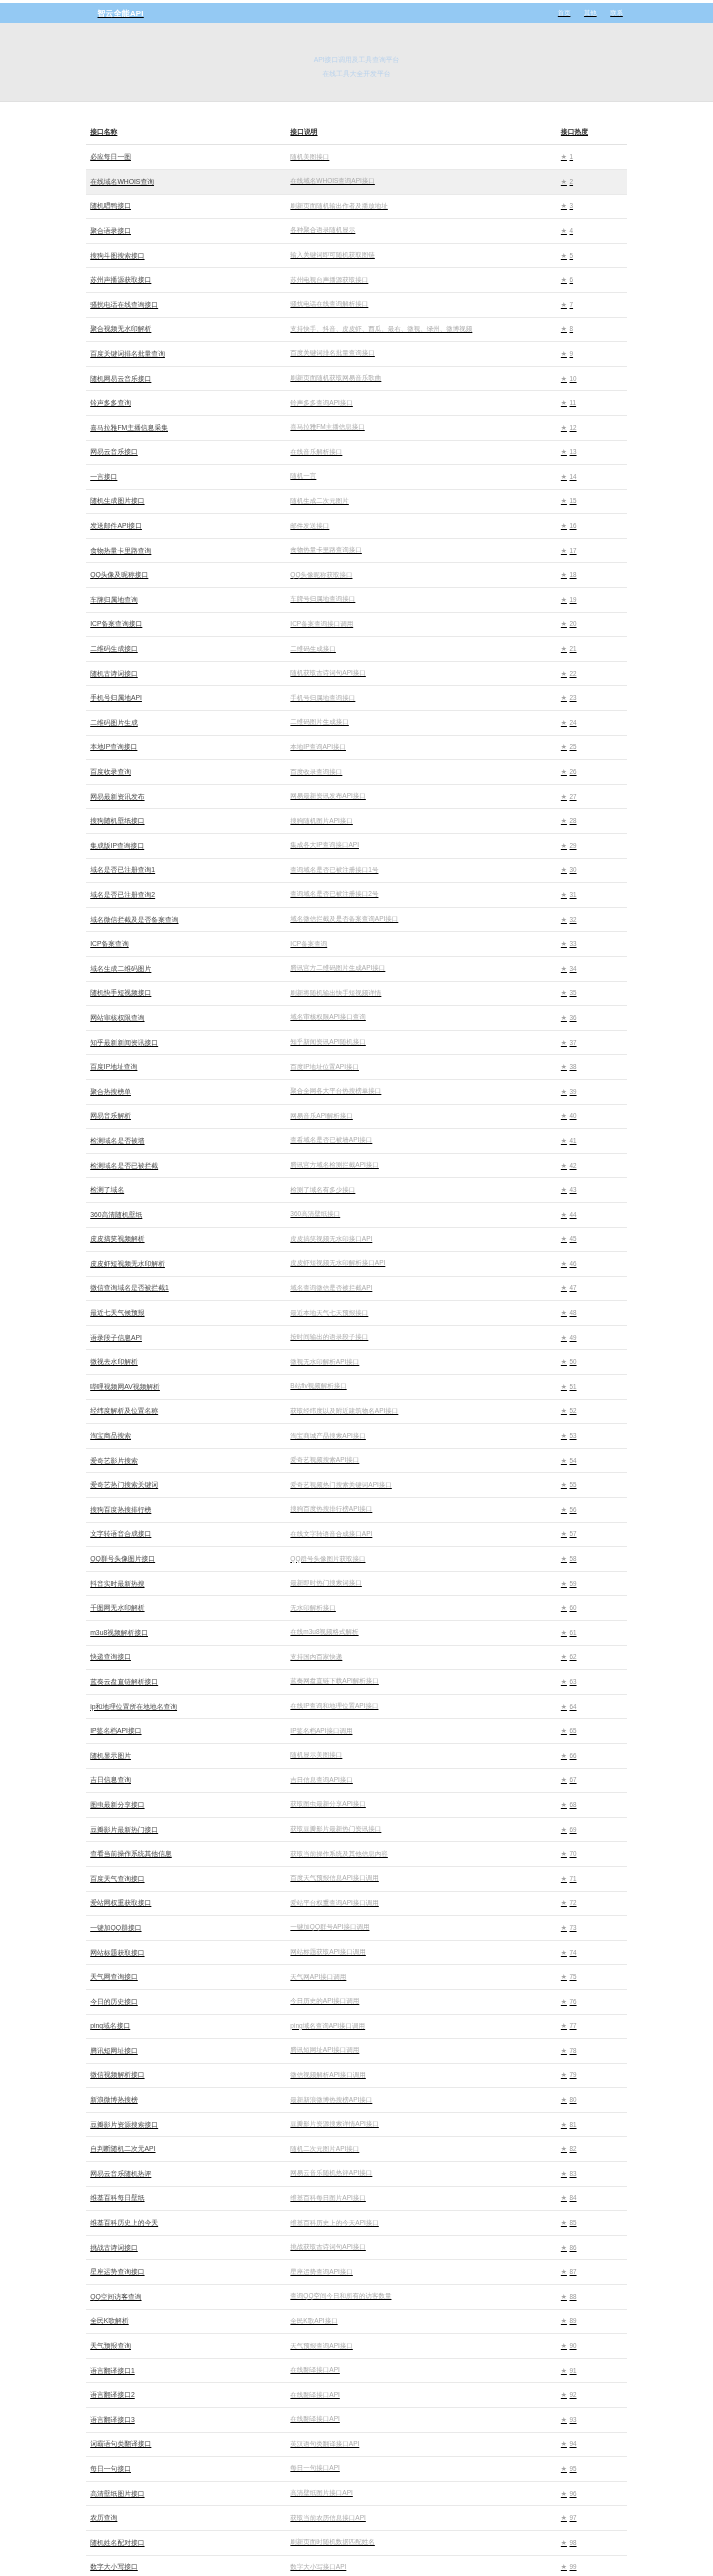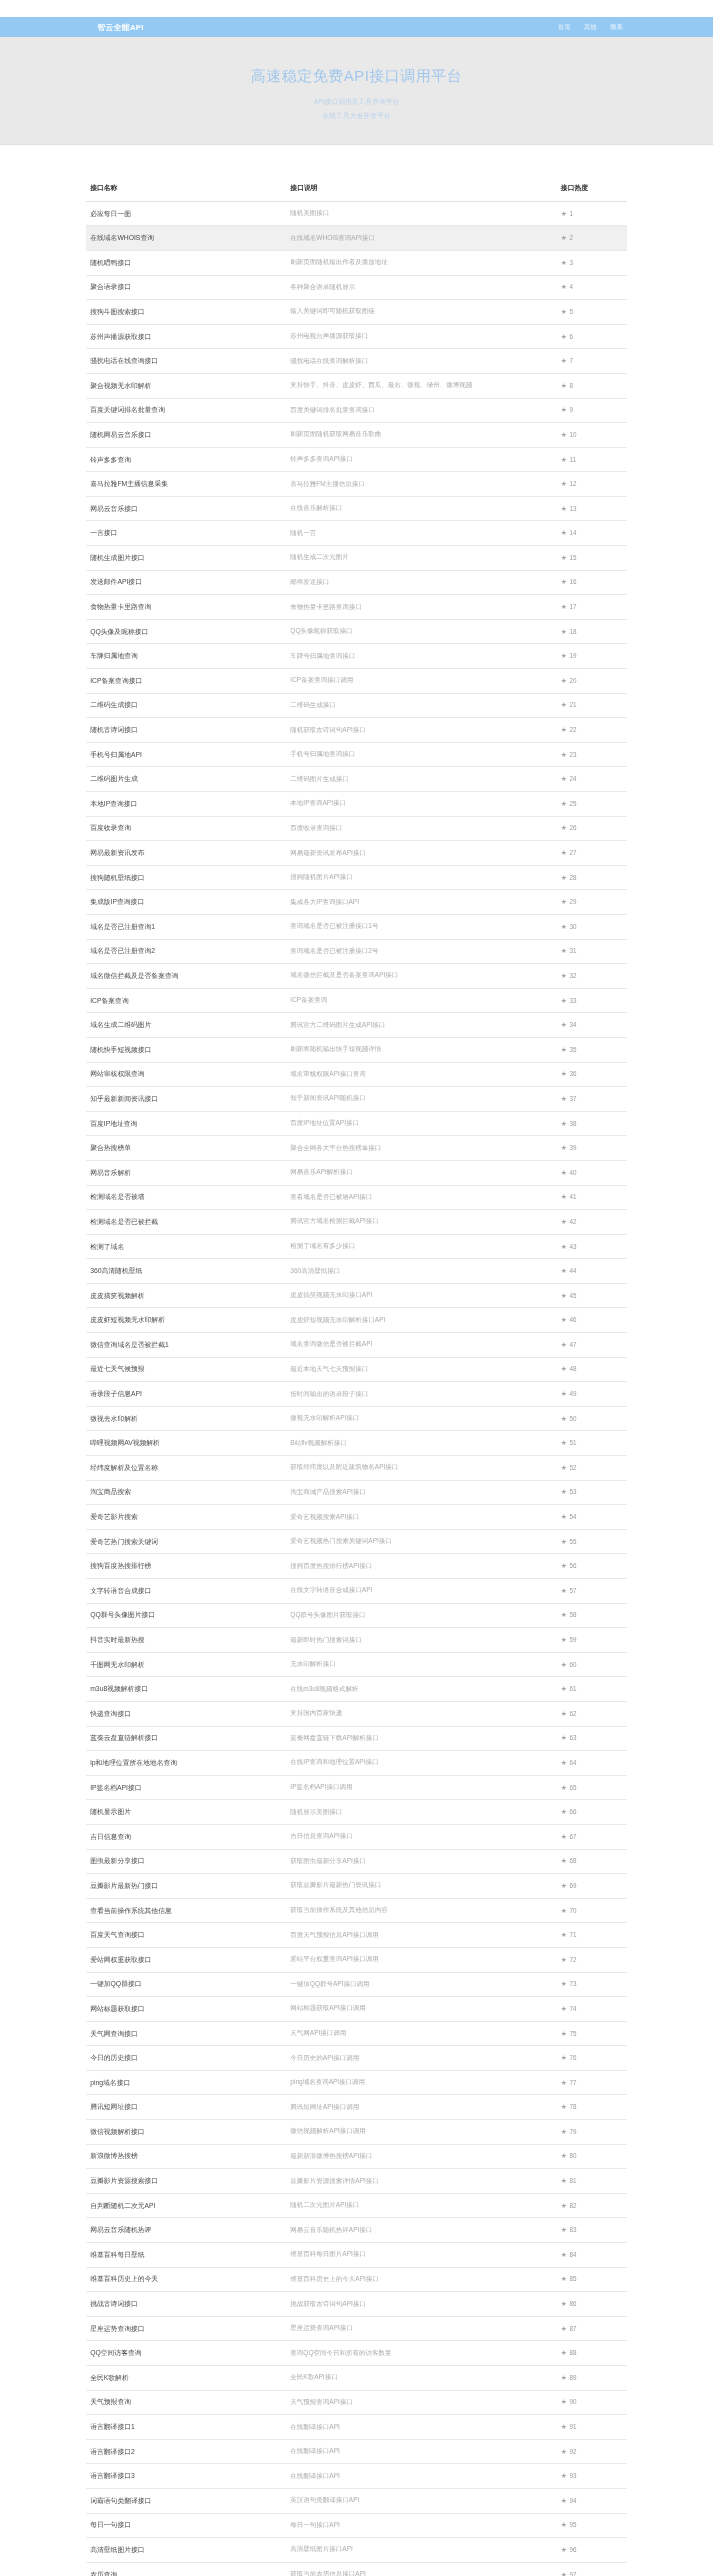--- a/index.html
+++ b/index.html
@@ -1,17 +1,17 @@
 <!DOCTYPE html>
 <html style="font-size:8.4px"><head>
 <meta charset="utf-8">
 <style>
   * { box-sizing: border-box; }
   html,body { margin:0; padding:0; background:#fff; font-family:"Liberation Sans","DejaVu Sans",sans-serif; }
-  .container { width:541px; margin:17px auto; }
+  .container { width:541px; margin:3px auto;text-decoration:underline; }
 
   
   .topbar { background:#94c9f3; height:20px; }
   .topbar .container { display:flex; align-items:center; height:100%; }
   .brand { color:#ffffff; font-size:7.8px; font-weight:bold; padding-left:11.5px; letter-spacing:0.3px; cursor:pointer; }
   .nav { margin-left:auto; display:flex; gap:13.6px; padding-right:4.2px; }
   .nav span { color:rgba(255,255,255,.85); font-size:6.3px; cursor:pointer; }
 
   
   .hero { background:#e9e9e9; text-align:center; padding:30px 0 21px; border-bottom:0.5px solid #e0e0e0; }
@@ -42,21 +42,20 @@
     <div class="brand">智云全能API</div>
     <div class="nav">
       <span>首页</span>
       <span>其他</span>
       <span>联系</span>
     </div>
   </div>
 </div>
 
 <div class="hero">
-  <h1>高速稳定免费API接口调用平台</h1>
   <p>API接口调用及工具查询平台</p>
   <p>在线工具大全开发平台</p>
 </div>
 
 <div class="container table-wrap">
   <table>
     <thead>
       <tr>
           <th>接口名称</th>
           <th>接口说明</th>

